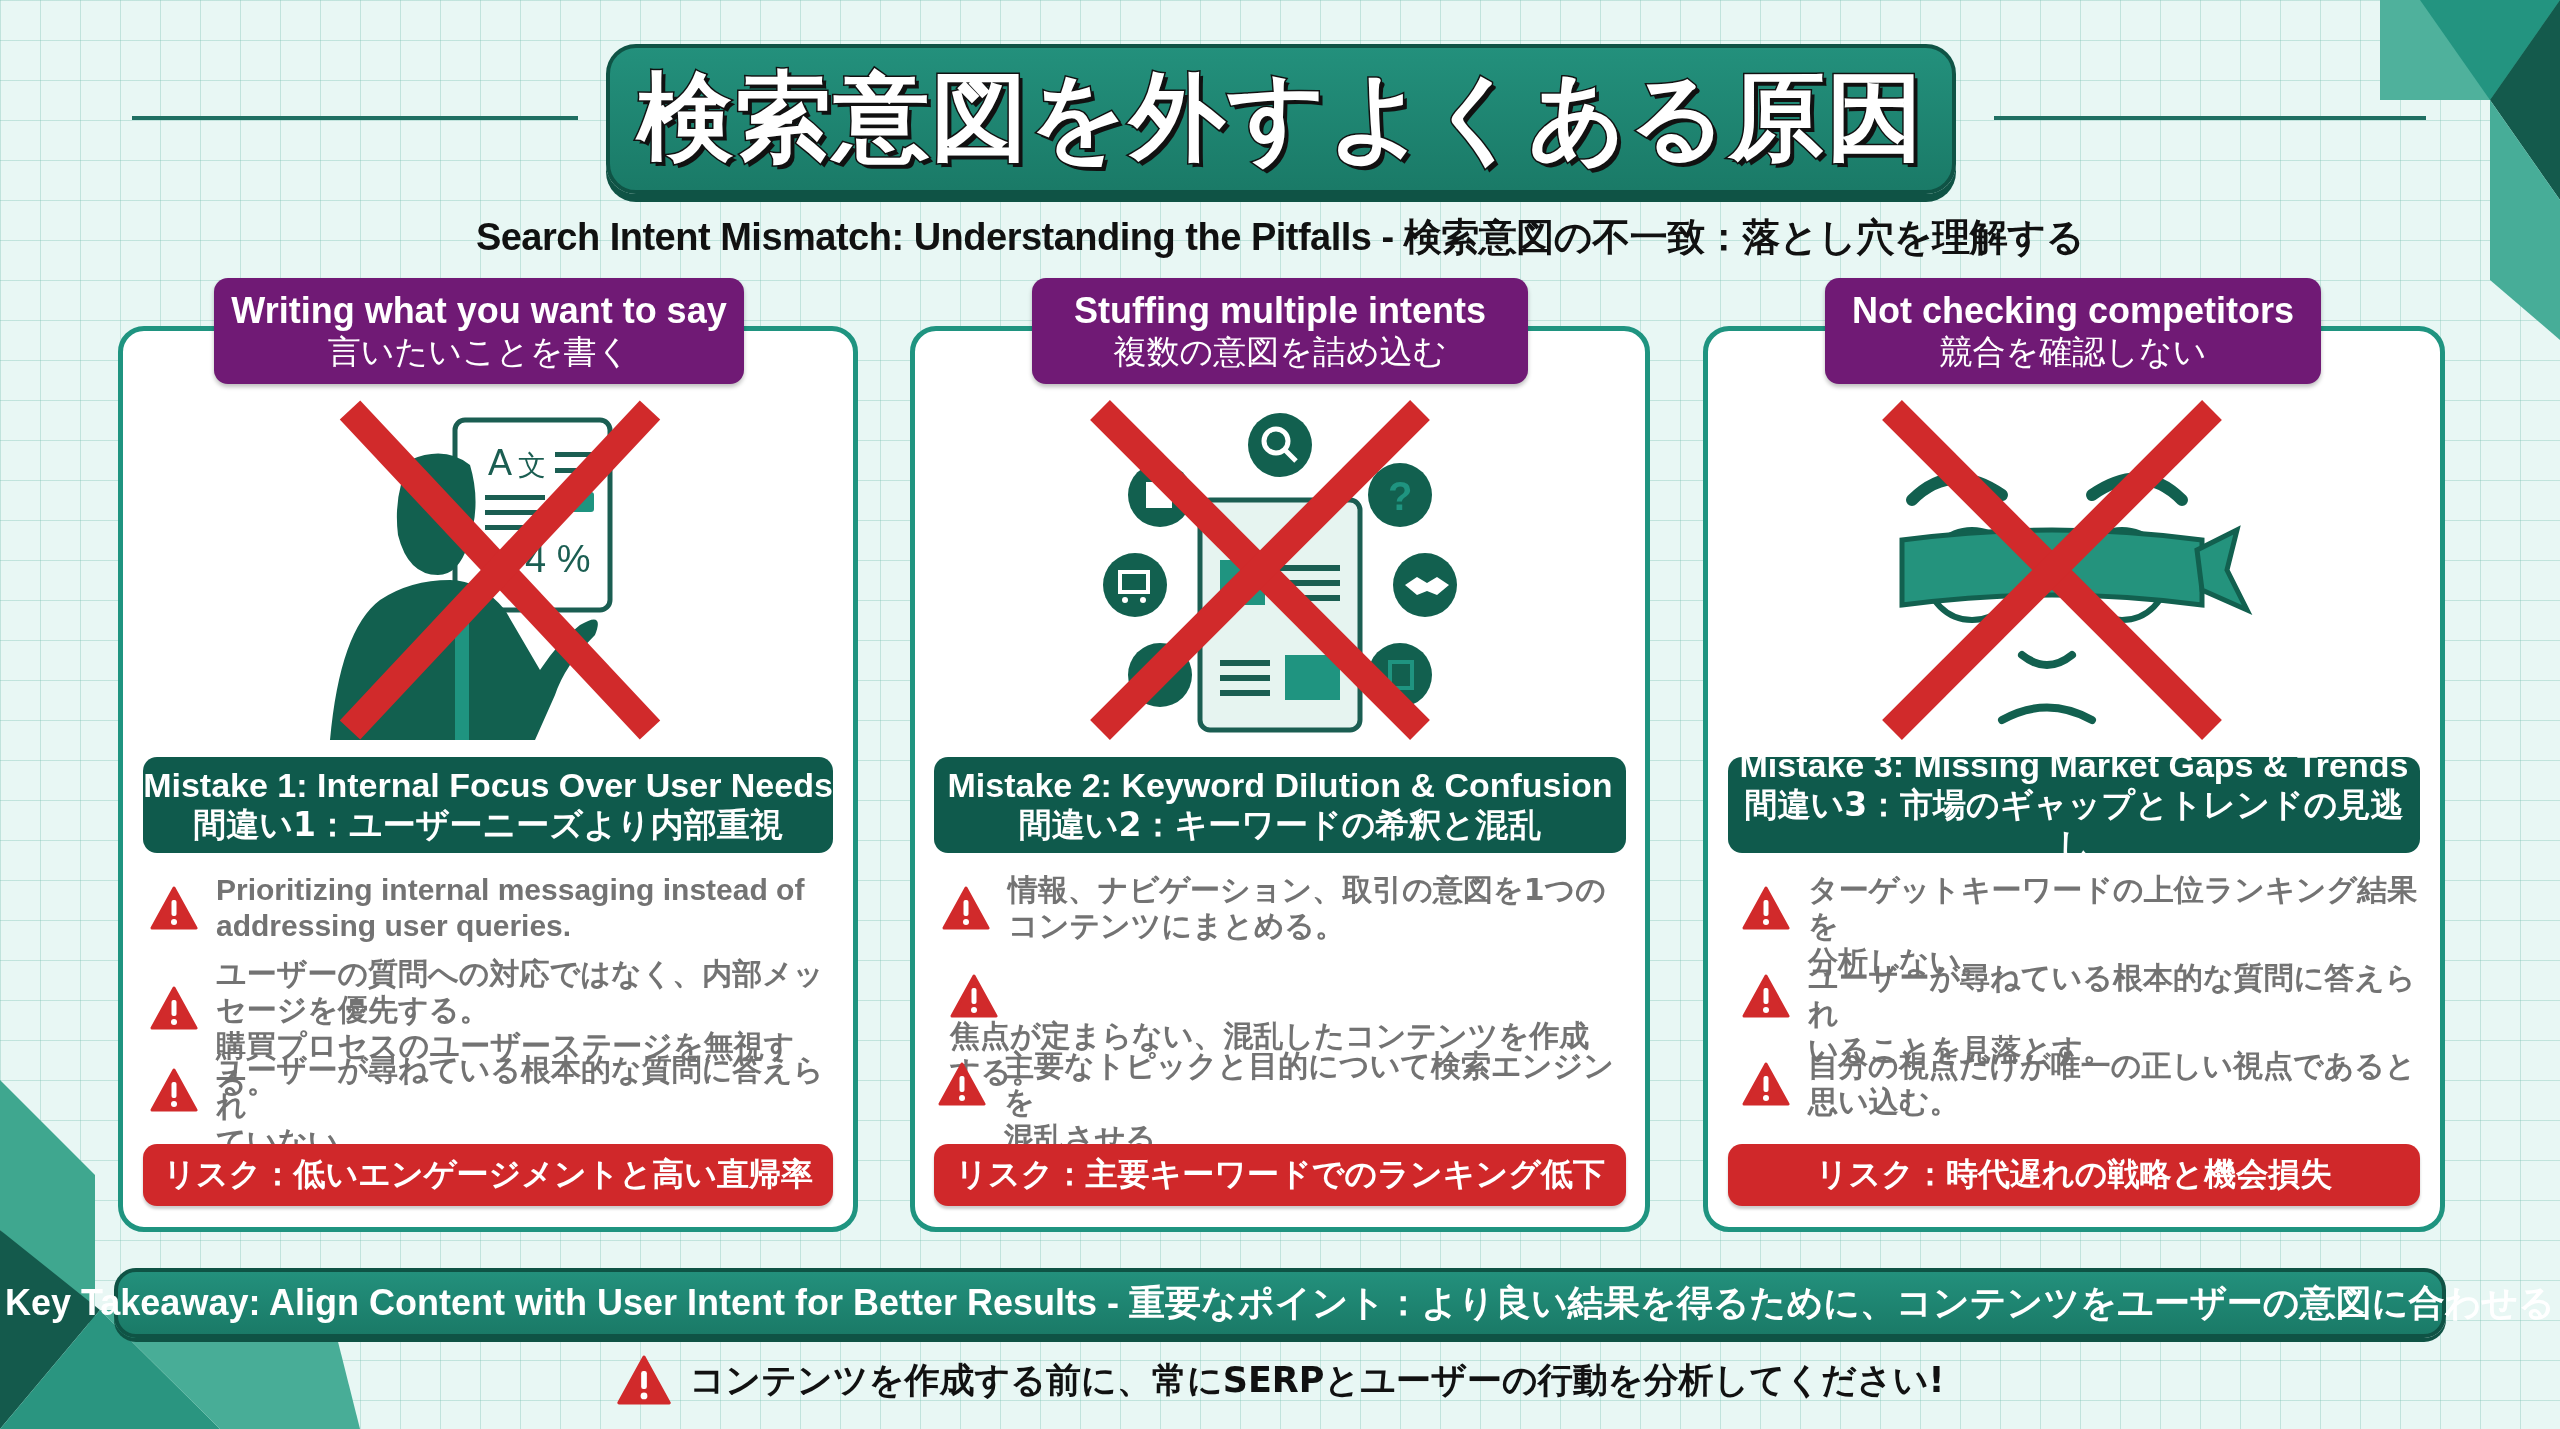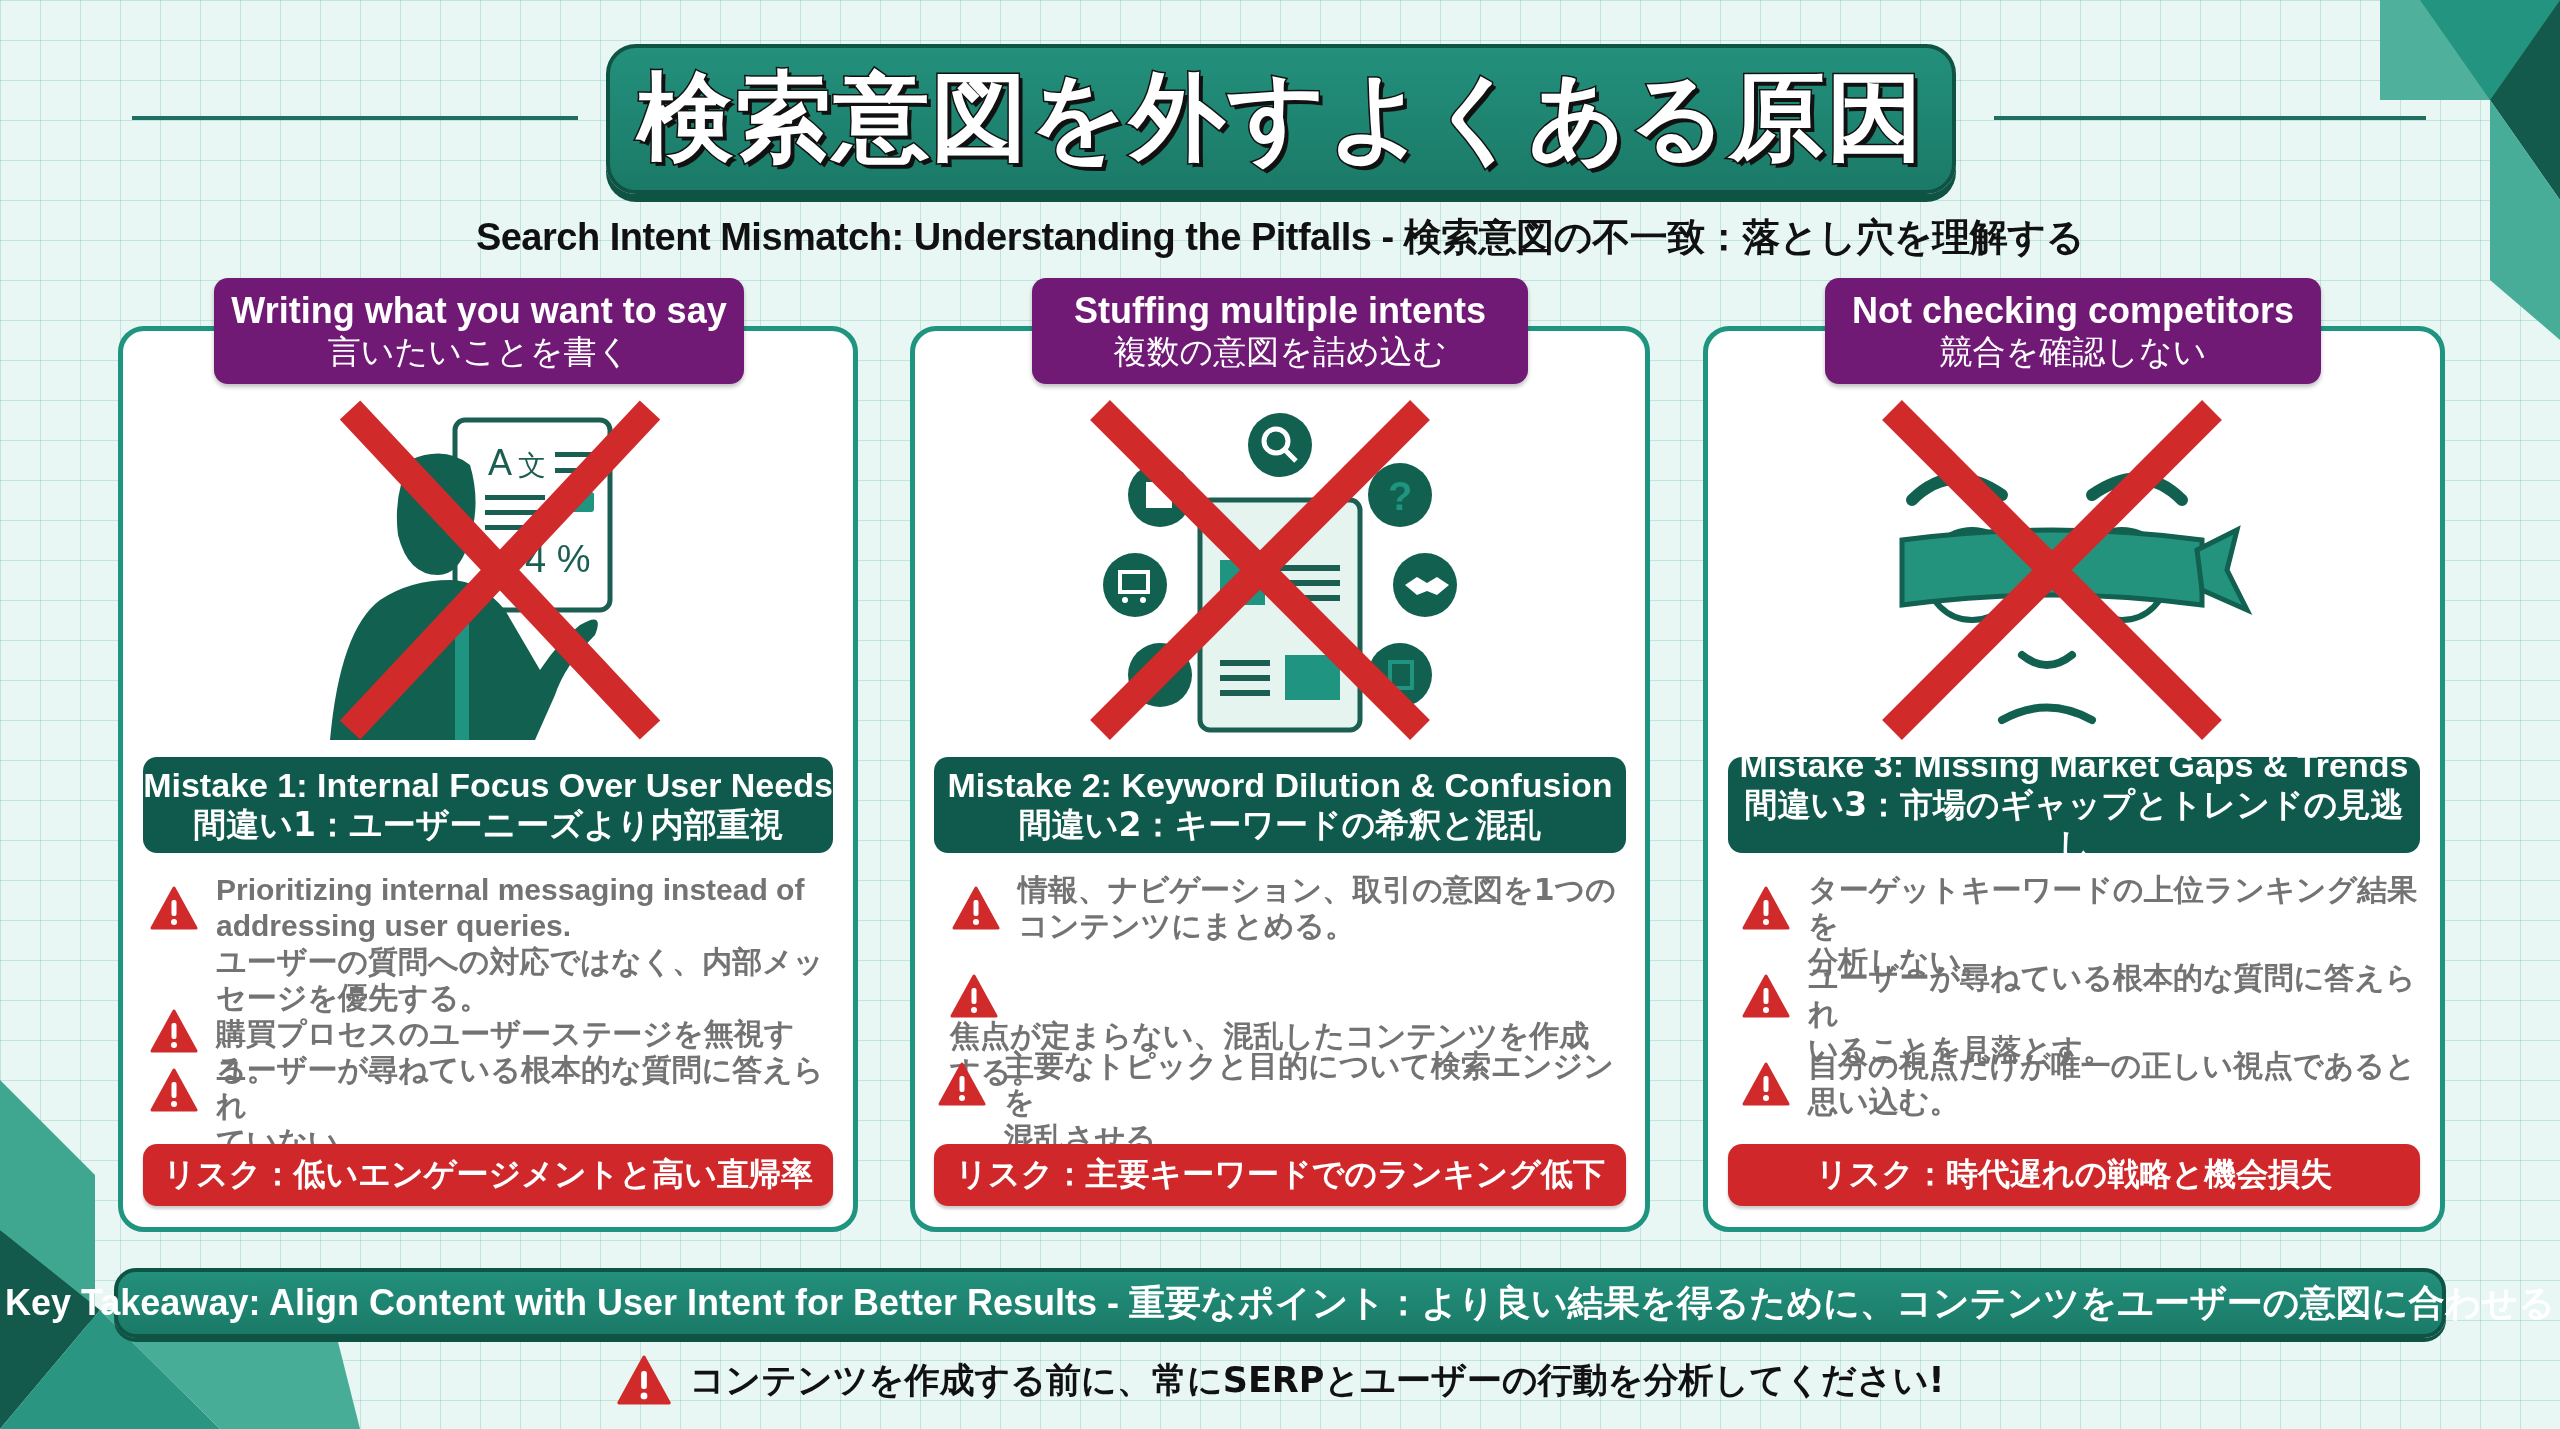--- a/index.html
+++ b/index.html
@@ -171,21 +171,21 @@
     <svg class="warn-icon" viewBox="0 0 48 44" style="margin-top:14px;">
         <path d="M24 2 L46 42 H2 Z" fill="#d12a2b" stroke="#d12a2b" stroke-width="3" stroke-linejoin="round"></path>
         <rect x="21.5" y="14" width="5" height="16" rx="2" fill="#fff"></rect>
         <circle cx="24" cy="36" r="3" fill="#fff"></circle>
       </svg>
     <span class="point-text" style="font-family:'Liberation Sans',sans-serif;">
       <span class="l">Prioritizing internal messaging instead of</span>
       <span class="l">addressing user queries.</span>
     </span>
   </div>
-  <div class="point" style="position:absolute; left:0; top:72px;align-items:center;">
+  <div class="point" style="position:absolute; left:0; top:84px;">
     <svg class="warn-icon" viewBox="0 0 48 44" style="margin-top:30px;">
         <path d="M24 2 L46 42 H2 Z" fill="#d12a2b" stroke="#d12a2b" stroke-width="3" stroke-linejoin="round"></path>
         <rect x="21.5" y="14" width="5" height="16" rx="2" fill="#fff"></rect>
         <circle cx="24" cy="36" r="3" fill="#fff"></circle>
       </svg>
     <span class="point-text">
       <span class="l">ユーザーの質問への対応ではなく、内部メッ</span>
       <span class="l">セージを優先する。</span>
       <span class="l">購買プロセスのユーザーステージを無視する。</span>
     </span>
@@ -260,21 +260,21 @@
       <line x1="30" y1="10" x2="350" y2="330"></line>
       <line x1="350" y1="10" x2="30" y2="330"></line>
     </g>
   </svg>
 </div>
 <div class="mistake-head" style="left:934px; width:692px;">
   <span class="en">Mistake 2: Keyword Dilution &amp; Confusion</span>
   <span class="jp">間違い2：キーワードの希釈と混乱</span>
 </div>
 <div class="points" style="left:938px; width:690px;">
-  <div class="point" style="position:absolute; left:14px; top:0;">
+  <div class="point" style="position:absolute; left:4px; top:0;">
     <svg class="warn-icon" viewBox="0 0 48 44" style="margin-top:14px;">
         <path d="M24 2 L46 42 H2 Z" fill="#d12a2b" stroke="#d12a2b" stroke-width="3" stroke-linejoin="round"></path>
         <rect x="21.5" y="14" width="5" height="16" rx="2" fill="#fff"></rect>
         <circle cx="24" cy="36" r="3" fill="#fff"></circle>
       </svg>
     <span class="point-text">
       <span class="l">情報、ナビゲーション、取引の意図を1つの</span>
       <span class="l">コンテンツにまとめる。</span>
     </span>
   </div>

